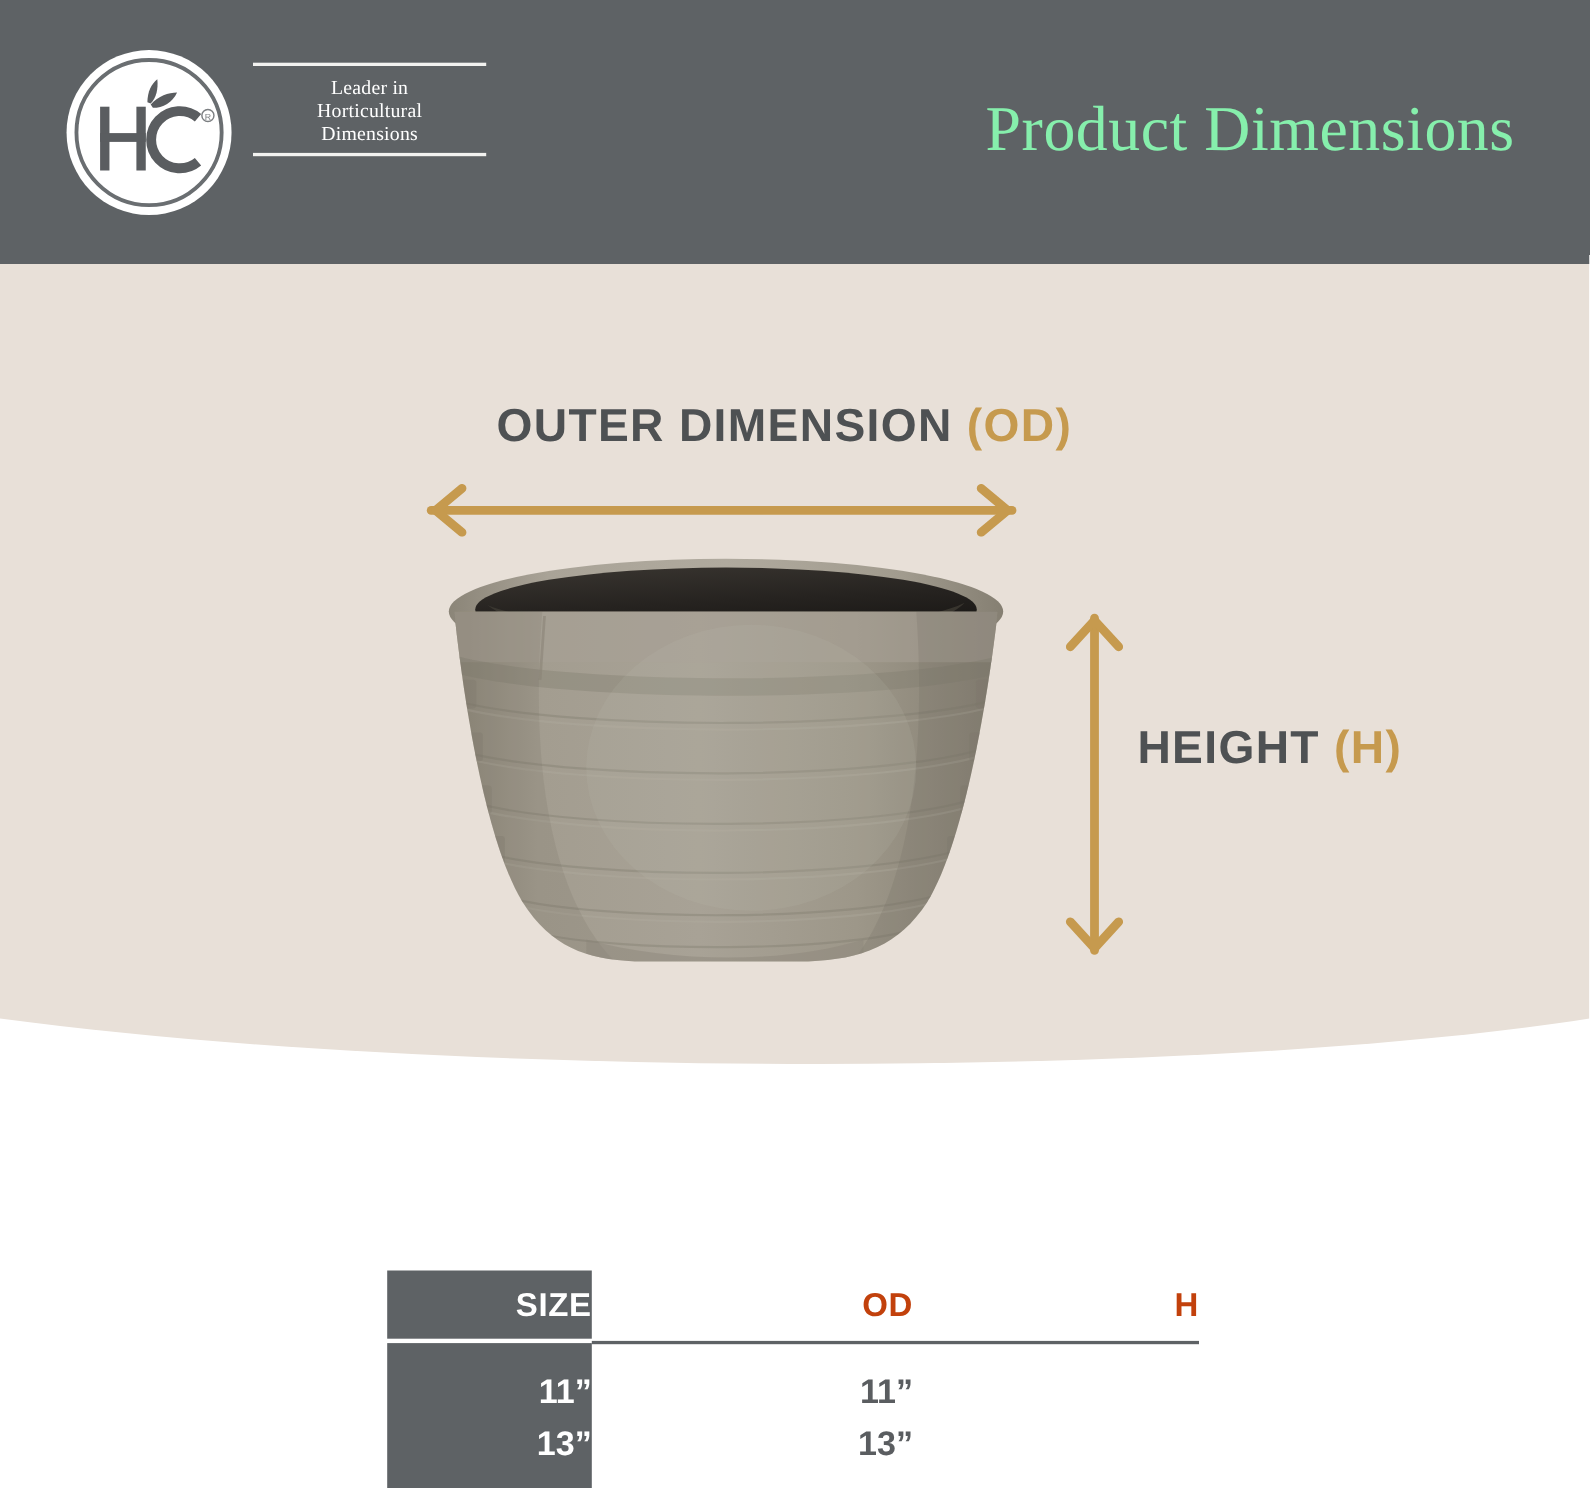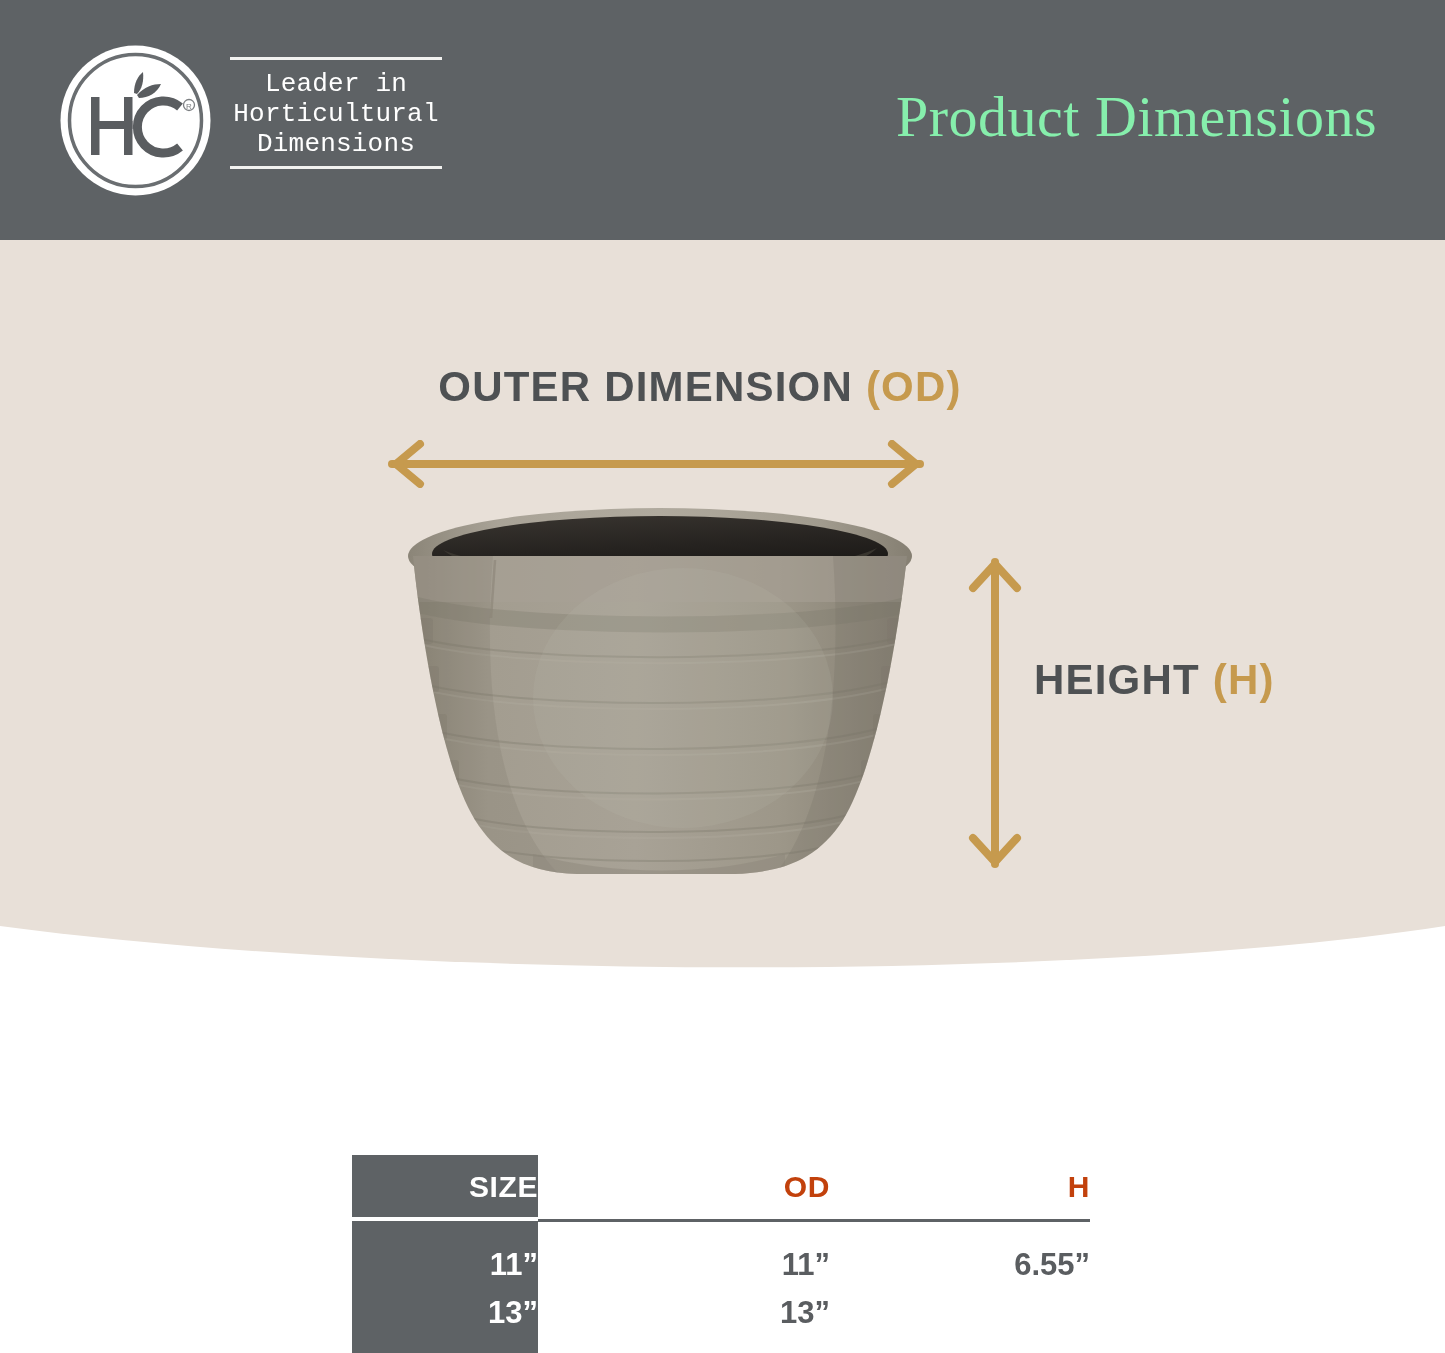--- a/index.html
+++ b/index.html
@@ -38,23 +38,23 @@
     width: 212px;
   }
   .tagline-rule {
     height: 3px;
     background: #f2f2f0;
     width: 100%;
   }
   #tagline-lines {
     padding: 9px 0 7px 0;
     text-align: center;
-    font-family: Liberation Mono, monospace;
+    font-family: Liberation Serif, serif;
     color: #ffffff;
-    font-size: 26px;
+    font-size: 18px;
     line-height: 1.16;
     letter-spacing: 0.2px;
   }
   #page-title {
     position: absolute;
     right: 68px; top: 83px;
     font-family: "Liberation Serif", serif;
     font-size: 58px;
     color: #86efac;
     letter-spacing: 0.5px;
@@ -70,21 +70,21 @@
   #beige-shape {
     position: absolute;
     left: 0; top: 0;
     width: 1445px; height: 730px;
     display: block;
   }
 
   
   #od-label {
     position: absolute;
-    left: 0; top: 363px;
+    left: 13px; top: 363px;
     width: 1400px;
     text-align: center;
     font-size: 42px;
     font-weight: bold;
     letter-spacing: 1.2px;
     color: #4e5153;
     white-space: nowrap;
   }
   #od-label .accent { color: #c69a4e; }
 
@@ -333,17 +333,16 @@
   <div class="size-block" id="size-header-block"></div>
   <div class="size-block" id="size-body-block"></div>
   <div id="table-divider"></div>
 
   <div class="cell hdr hdr-light col-size row-hdr">SIZE</div>
   <div class="cell hdr hdr-dark col-od row-hdr">OD</div>
   <div class="cell hdr hdr-dark col-h row-hdr">H</div>
 
   <div class="cell val val-light col-size row-1">11”</div>
   <div class="cell val col-od row-1">11”</div>
-  <div class="cell val col-h row-1">6.55”</div>
 
   <div class="cell val val-light col-size row-2">13”</div>
   <div class="cell val col-od row-2">13”</div>
 </div>
 
 </body></html>

